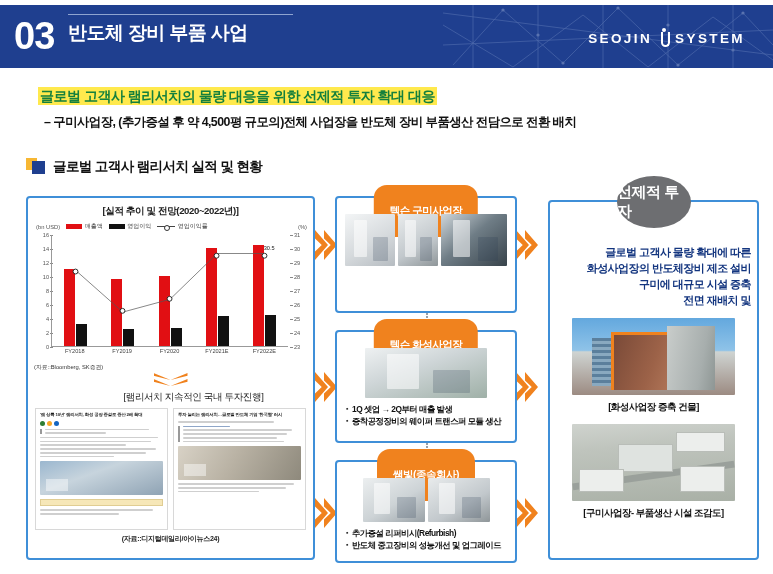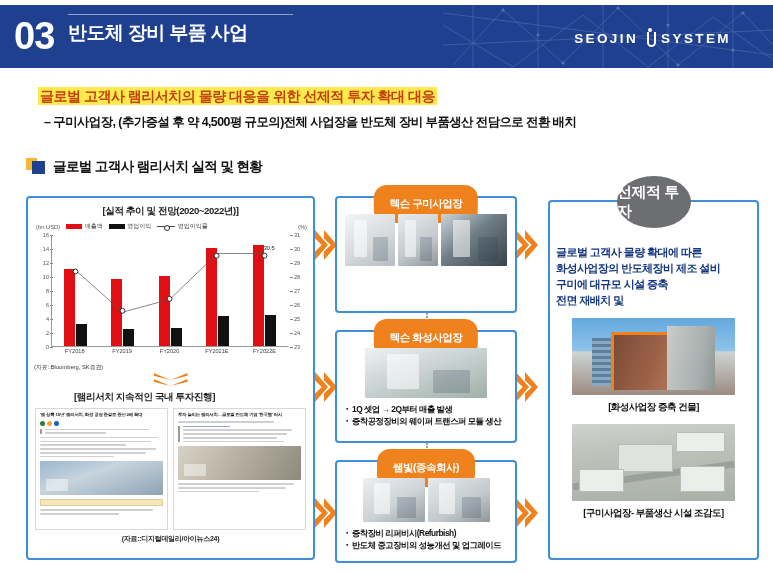--- a/index.html
+++ b/index.html
@@ -27,41 +27,41 @@
   .hdr-chapter {
     font-size:12.5px; color:#ffffff; font-weight:bold;
     padding-bottom:3px; letter-spacing:-.2px;
   }
   .hdr-rule { width:225px; height:1px; background:#8fa4d0; }
   .hdr-title {
     font-size:19px; color:#ffffff; font-weight:bold;
     margin-top:5px; letter-spacing:-.6px;
   }
   .logo {
-    position:absolute; right:42px; top:23px;
+    position:absolute; right:28px; top:23px;
     font-size:13.5px; font-weight:bold; color:#ffffff;
     letter-spacing:2.4px; display:flex; align-items:center; gap:3px;text-align:right;
   }
   .logo-mark {
     display:inline-block; width:17px; height:21px; position:relative;
   }
   .logo-mark:before {
     content:""; position:absolute; left:6px; top:4px;
     width:5px; height:13px; border:2px solid #fff; border-top:none;
     border-radius:0 0 6px 6px;
   }
   .logo-mark:after {
     content:""; position:absolute; left:6.5px; top:0px;
     width:4px; height:4px; background:#fff; border-radius:50%;
   }
 
   
   .lead { position:absolute; left:38px; top:86px; width:720px; }
   .lead-title {
-    font-size:14px; font-weight:bold; color:#c2410c; letter-spacing:-.5px;
+    font-size:14px; font-weight:bold; color:#15803d; letter-spacing:-.5px;
     display:inline; background:#ffe94d; padding:1px 2px; line-height:21px;
     box-decoration-break:clone; -webkit-box-decoration-break:clone;
   }
   .lead-rows { margin-top:6px; }
   .lead-row {
     font-size:12.4px; font-weight:bold; color:#111;
     letter-spacing:-.55px; line-height:19px; padding-left:6px;
   }
   .lead-dash { margin-right:3px; }
 
@@ -145,21 +145,21 @@
   }
   .down-chev:before, .down-chev:after {
     content:""; position:absolute; left:0; width:34px; height:7px;
     background:#f0821e;
     clip-path:polygon(0 0, 50% 100%, 100% 0, 100% 38%, 50% 100%, 0 38%);
   }
   .down-chev:before { top:0; }
   .down-chev:after { top:6px; }
 
   .news-title {
-    font-size:9.6px; font-weight:bold; color:#222;
+    text-align:center; font-size:9.6px; font-weight:normal; color:#222;
     margin-top:3px; letter-spacing:-.4px;margin-left:46px;
   }
   .news-grid {
     display:flex; gap:5px; margin:4px 7px 0 7px; height:122px;
   }
   .news-card {
     flex:1; border:1px solid #d8d8d8; background:#fff; padding:3px 4px;
     overflow:hidden; position:relative;
   }
   .news-hl {
@@ -196,21 +196,21 @@
   .mid-box {
     position:absolute; left:335px; width:182px;
     border:2px solid #3f8fd8; border-radius:4px; background:#fff;
   }
   .mid-1 { top:196px; height:117px; }
   .mid-2 { top:330px; height:113px; }
   .mid-3 { top:460px; height:103px; }
   .pill {
     position:absolute; left:50%; top:-13px; transform:translateX(-50%);
     background:#f0821e; color:#fff; font-size:10.5px; font-weight:bold;
-    padding:12px 16px; border-radius:13px; white-space:nowrap; letter-spacing:-.5px;
+    padding:19px 16px; border-radius:13px; white-space:nowrap; letter-spacing:-.5px;
   }
   .mid-imgs { display:flex; gap:3px; justify-content:center; margin-top:16px; padding:0 6px; }
   .mimg { border-radius:1px; overflow:hidden; position:relative; }
   .eq-a {
     background:linear-gradient(150deg,#f3f5f6 0%,#d6dadd 55%,#b6bcc1 100%);
   }
   .eq-b {
     background:linear-gradient(150deg,#e8ebec 0%,#c2c8cc 60%,#8f9699 100%);
   }
   .eq-c {
@@ -272,21 +272,21 @@
     position:absolute; left:548px; top:200px; width:211px; height:360px;
     border:2px solid #3f8fd8; border-radius:4px; background:#fff;
   }
   .ellipse {
     position:absolute; left:617px; top:176px; width:74px; height:52px;
     background:#6d6e71; border-radius:50%; z-index:3;
     display:flex; align-items:center; justify-content:center;
     color:#fff; font-size:15px; font-weight:bold; letter-spacing:-.5px;
   }
   .rp-text {
-    margin-top:42px; text-align:left; font-size:11px; font-weight:bold;
+    margin-top:42px; text-align:right; font-size:11px; font-weight:bold;
     color:#13357f; line-height:16px; letter-spacing:-.55px; padding:0 6px;
   }
   .rp-img {
     margin:10px auto 0; width:163px; height:77px; border-radius:1px;
     position:relative; overflow:hidden;
   }
   .bldg1 { background:linear-gradient(180deg,#63a8de 0%,#8fc3e8 42%,#cfd4d2 44%,#9c8b82 100%); }
   .bldg1 .b-face {
     position:absolute; left:24%; top:18%; width:40%; height:76%;
     background:linear-gradient(110deg,#7a4a38 0%,#9c6248 60%,#b4795b 100%);
@@ -560,21 +560,21 @@
 
 <div class="mid-box mid-3">
   <div class="pill">쌤빛(종속회사)</div>
   <div class="mid-imgs">
     <i class="mimg eq-ref" style="width:62px;height:44px"></i>
     <i class="mimg eq-b" style="width:62px;height:44px"></i>
   </div>
   <div class="mid-bullets">
     <div class="blt">
         <i>▪</i>
-        <span>증착장비 리퍼비시(Refurbish)</span>
+        <span>추가증설 리퍼비시(Refurbish)</span>
       </div>
     <div class="blt">
         <i>▪</i>
         <span>반도체 중고장비의 성능개선 및 업그레이드</span>
       </div>
   </div>
 </div>
 
 <div class="ellipse">선제적 투자</div>
 <div class="right-panel">

